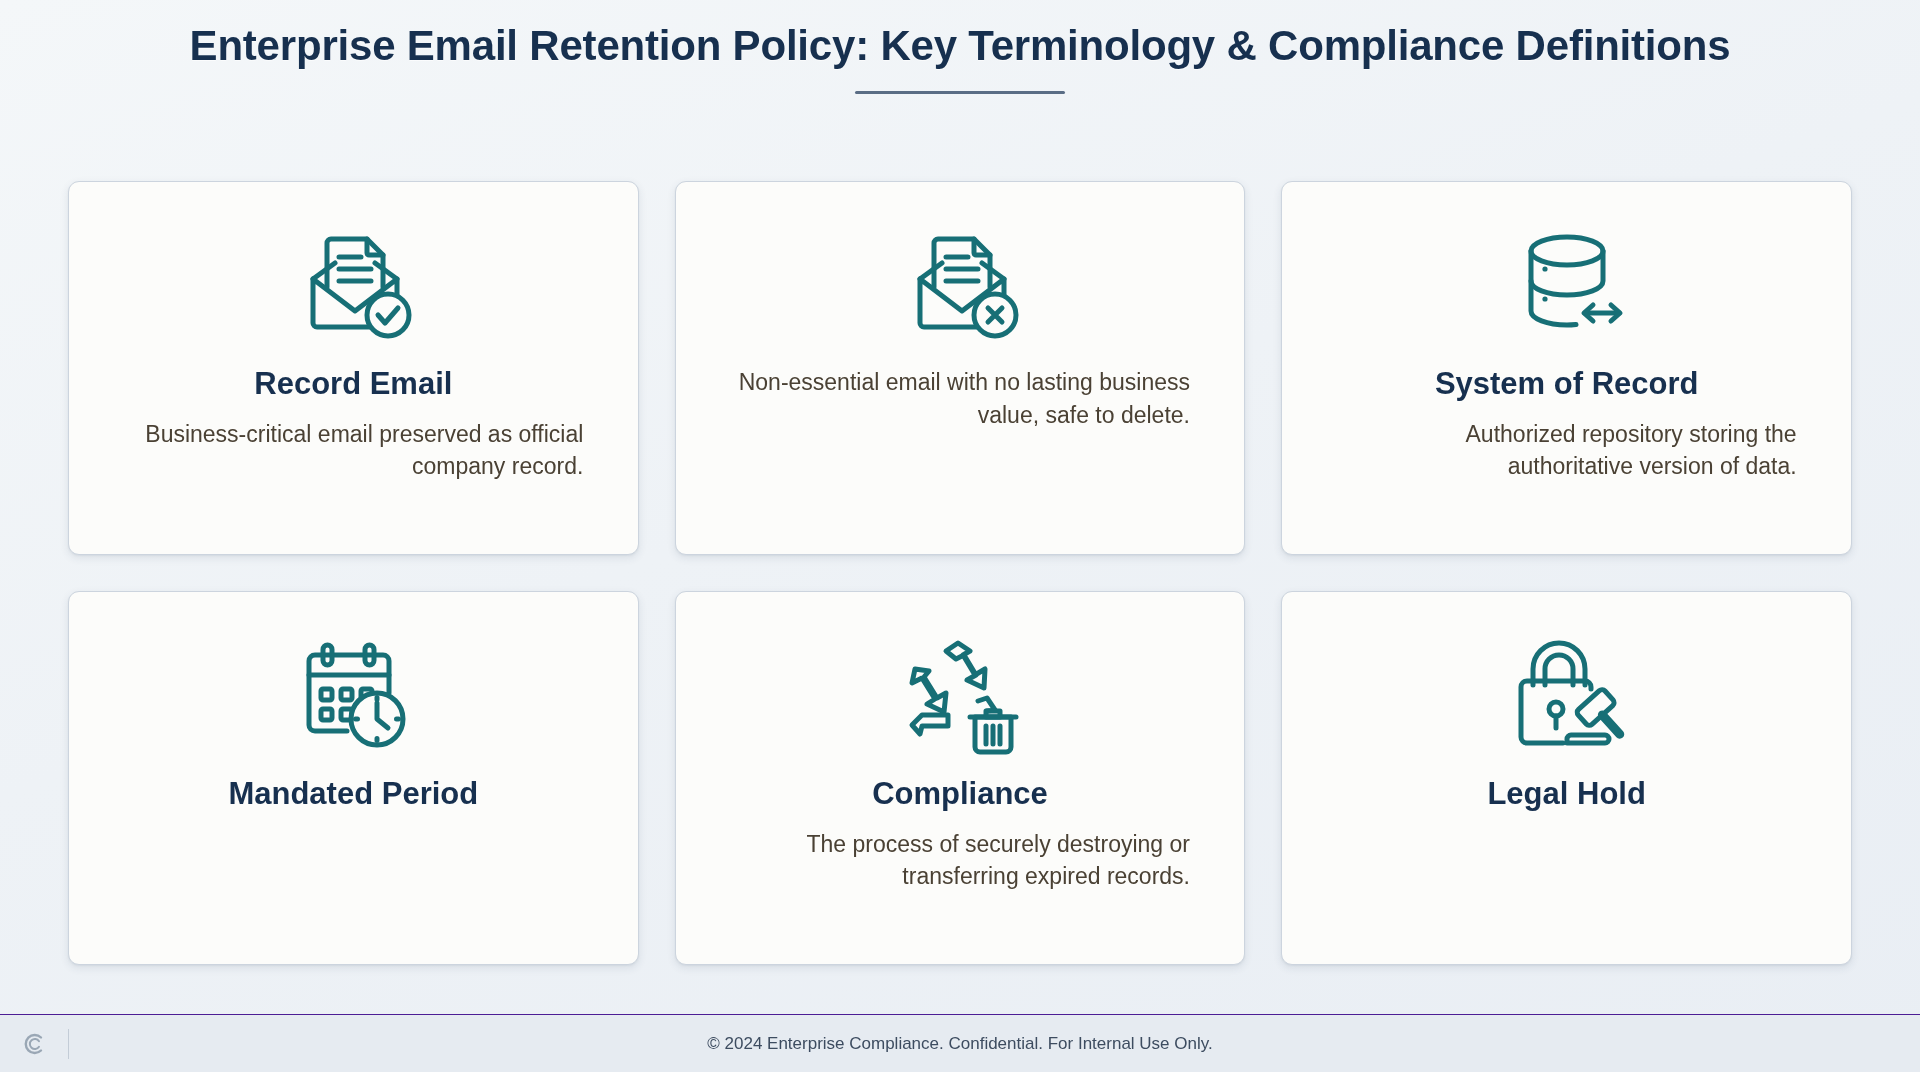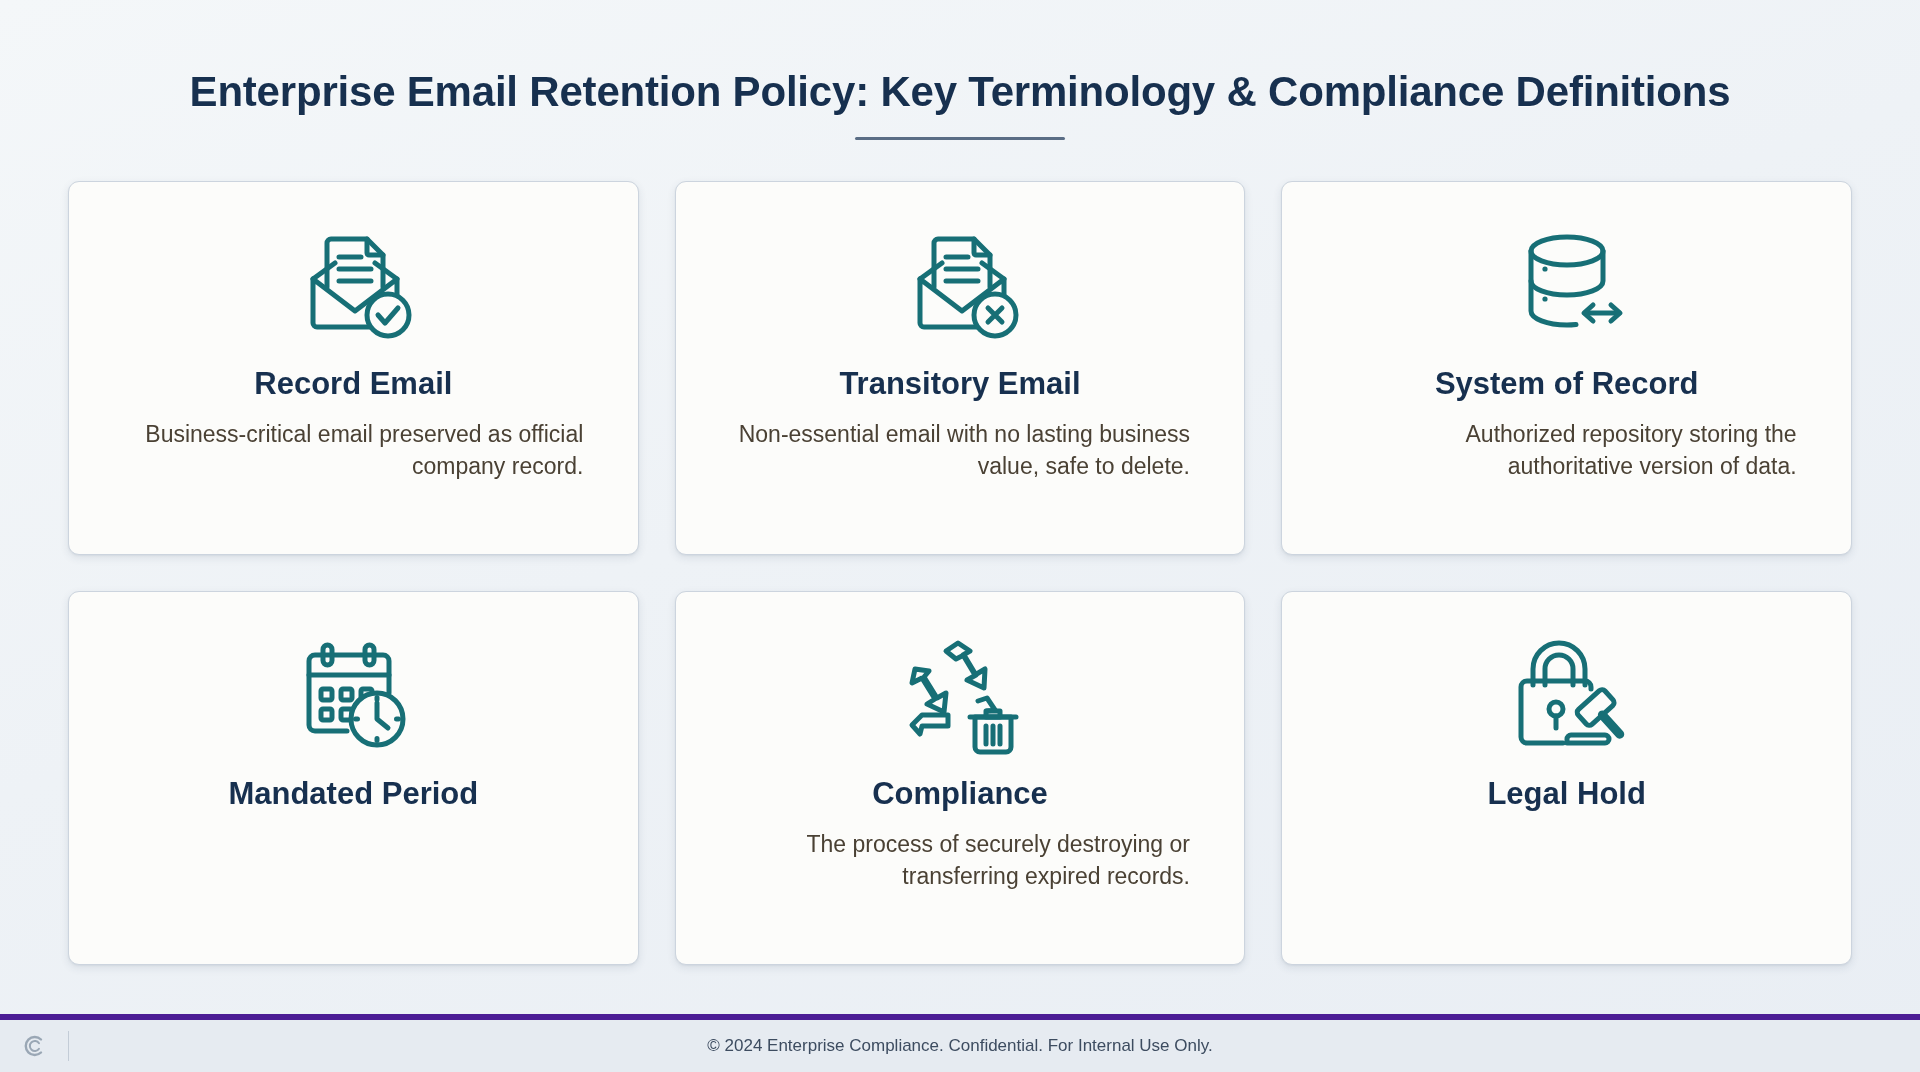--- a/index.html
+++ b/index.html
@@ -7,21 +7,21 @@
   body{
     font-family:"Liberation Sans", sans-serif;
     background:linear-gradient(160deg,#f4f7f9 0%,#eef2f6 45%,#e9eef4 100%);
     position:relative;
     overflow:hidden;
   }
 
   
   .title-wrap{
     width:100%;
-    padding-top:68px;
+    padding-top:22px;
     text-align:center;
   }
   .page-title{
     font-size:42px;
     font-weight:bold;
     color:#17304f;
     letter-spacing:-0.2px;
     line-height:1.12;
     text-shadow:0 1px 1px rgba(255,255,255,.7);
     padding:0 60px;
@@ -81,21 +81,21 @@
     max-width:460px;
   }
 
   
   .footer{
     position:absolute;
     left:0; bottom:0;
     width:1920px;
     height:58px;
     background:#e6ebf1;
-    border-top:6px solid #4c1d95;
+    border-top:1px solid #4c1d95;
     display:flex;
     align-items:center;
   }
   .footer-logo{
     width:68px;
     height:58px;
     display:flex;
     align-items:center;
     justify-content:center;
     flex:none;
@@ -145,21 +145,20 @@
       <svg width="124" height="124" viewBox="0 0 124 124" fill="none" stroke="#176f76" stroke-width="5" stroke-linecap="round" stroke-linejoin="round">
         <path d="M36 64V20a4 4 0 0 1 4-4h36l16 16v32"></path>
         <path d="M76 16v14a2 2 0 0 0 2 2h14"></path>
         <path d="M48 34h22M48 46h32M48 58h32"></path>
         <path d="M22 56l22-16M106 56L84 40"></path>
         <path d="M22 56v44a4 4 0 0 0 4 4h76a4 4 0 0 0 4-4V56L64 88 22 56z"></path>
         <circle cx="97" cy="92" r="21" fill="#fcfcfa"></circle>
         <path d="M90 85l14 14M104 85l-14 14"></path>
       </svg>
     </div>
-    <div class="card-title">Transitory Email</div>
     <div class="card-desc">Non-essential email with no lasting business value, safe to delete.</div>
   </div>
 
   <div class="card">
     <div class="card-icon">
       <svg width="124" height="124" viewBox="0 0 124 124" fill="none" stroke="#176f76" stroke-width="5" stroke-linecap="round" stroke-linejoin="round">
         <ellipse cx="62" cy="28" rx="36" ry="14"></ellipse>
         <path d="M26 28v30c0 7.7 16.1 14 36 14s36-6.3 36-14V28"></path>
         <path d="M26 58v30c0 7.7 16.1 14 36 14 3.1 0 6.1-.2 9-.5"></path>
         <circle cx="40" cy="46" r="2.6" fill="#176f76" stroke="none"></circle>

